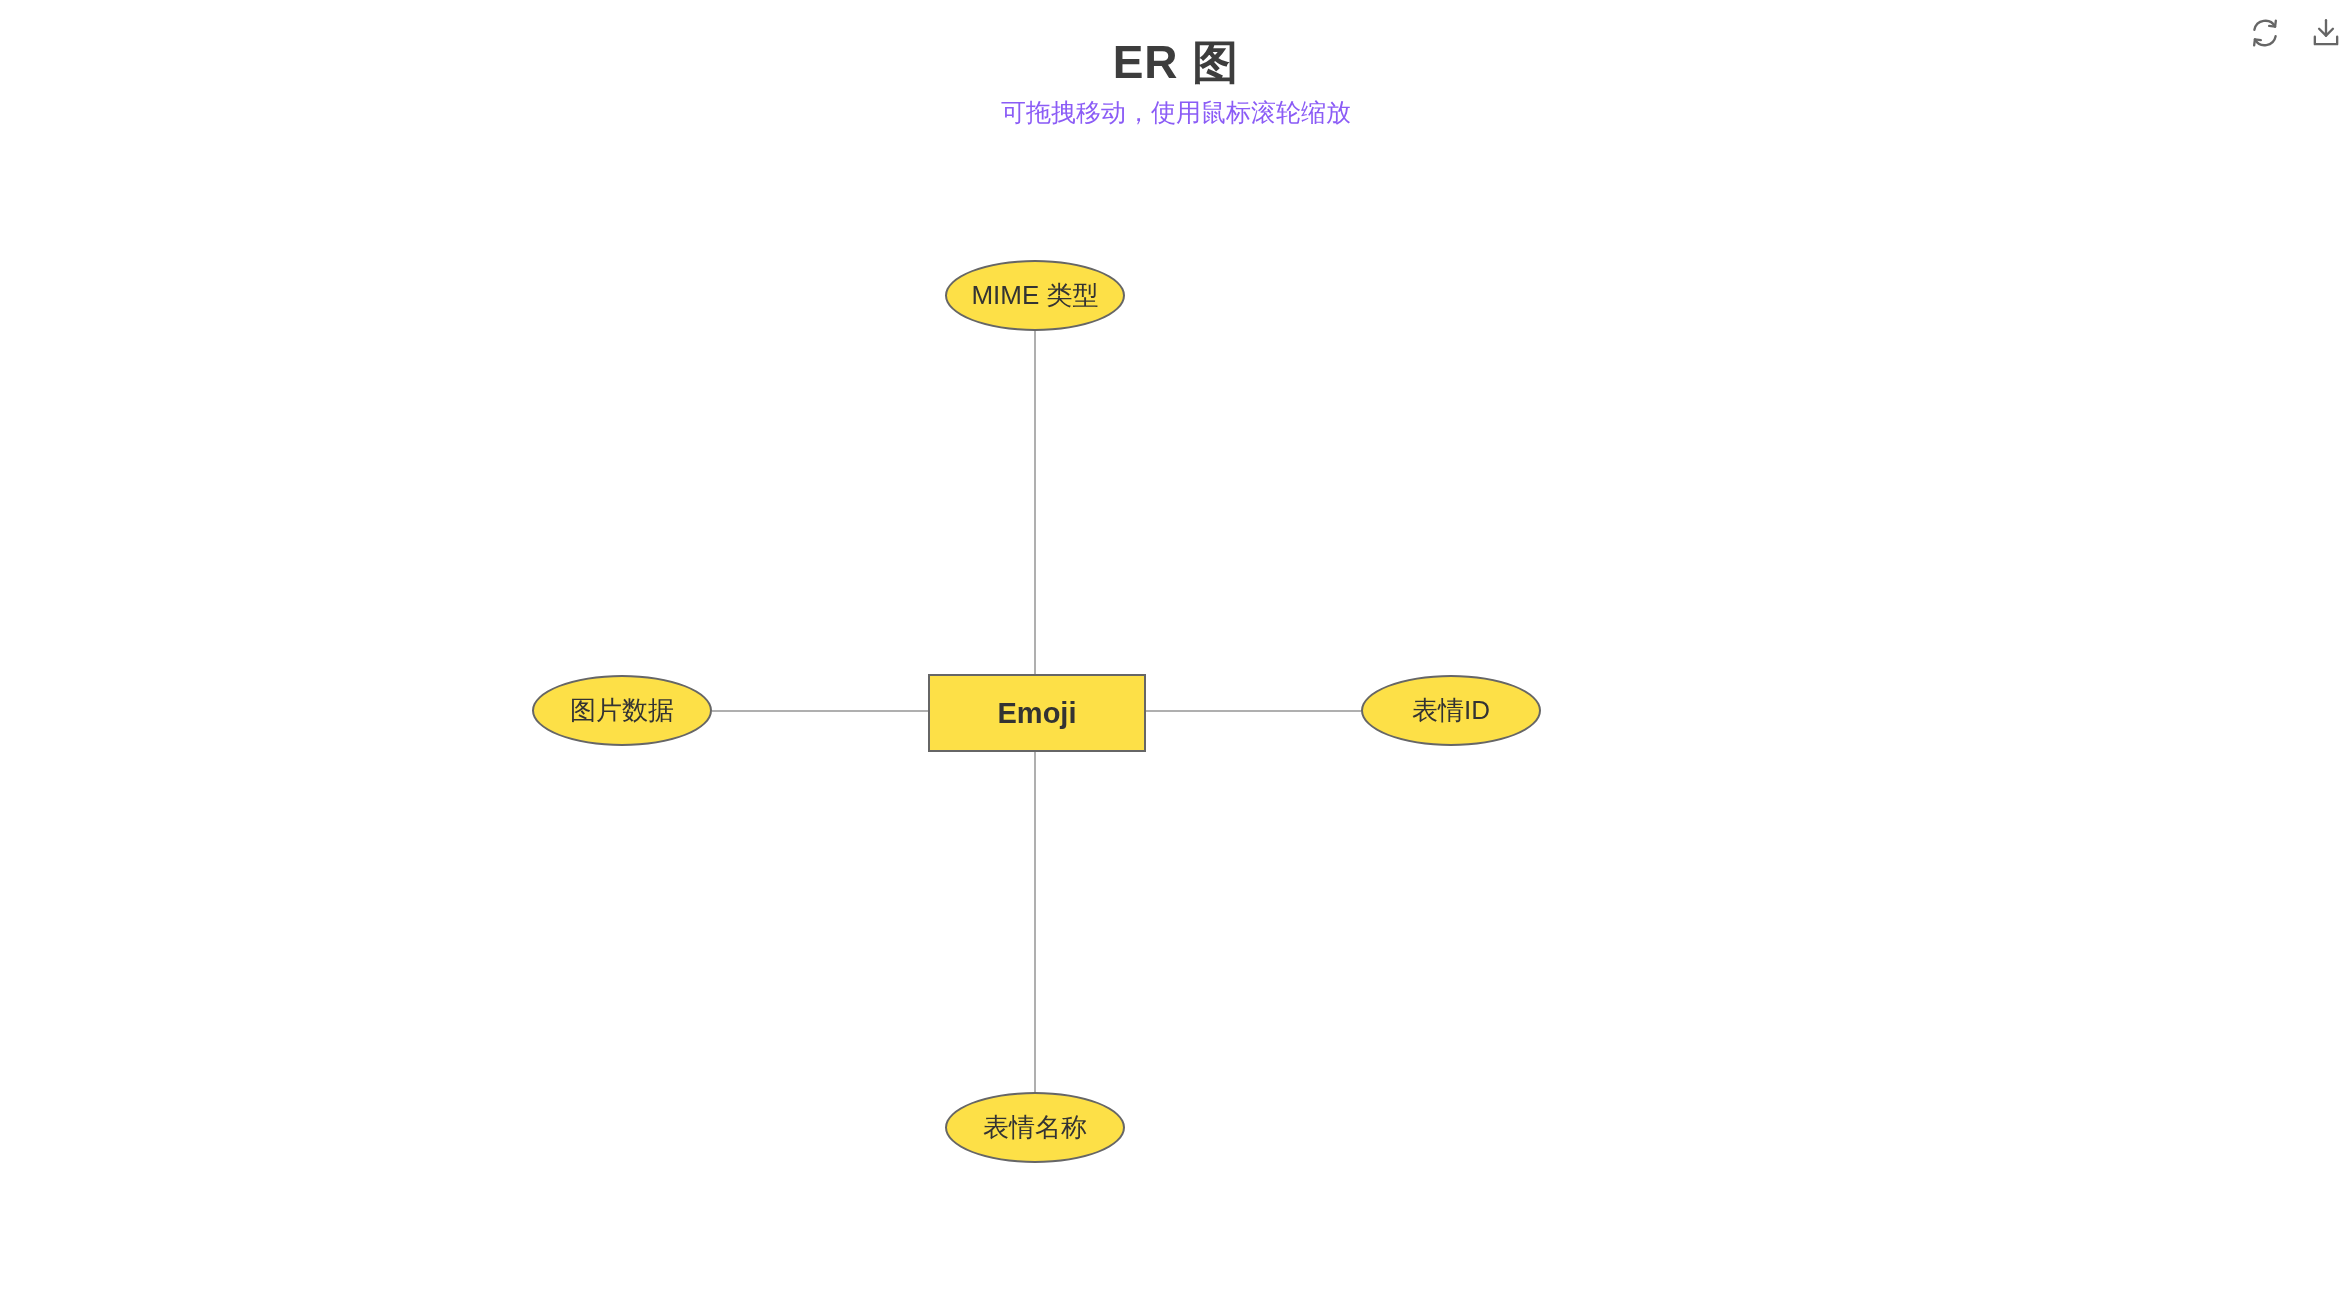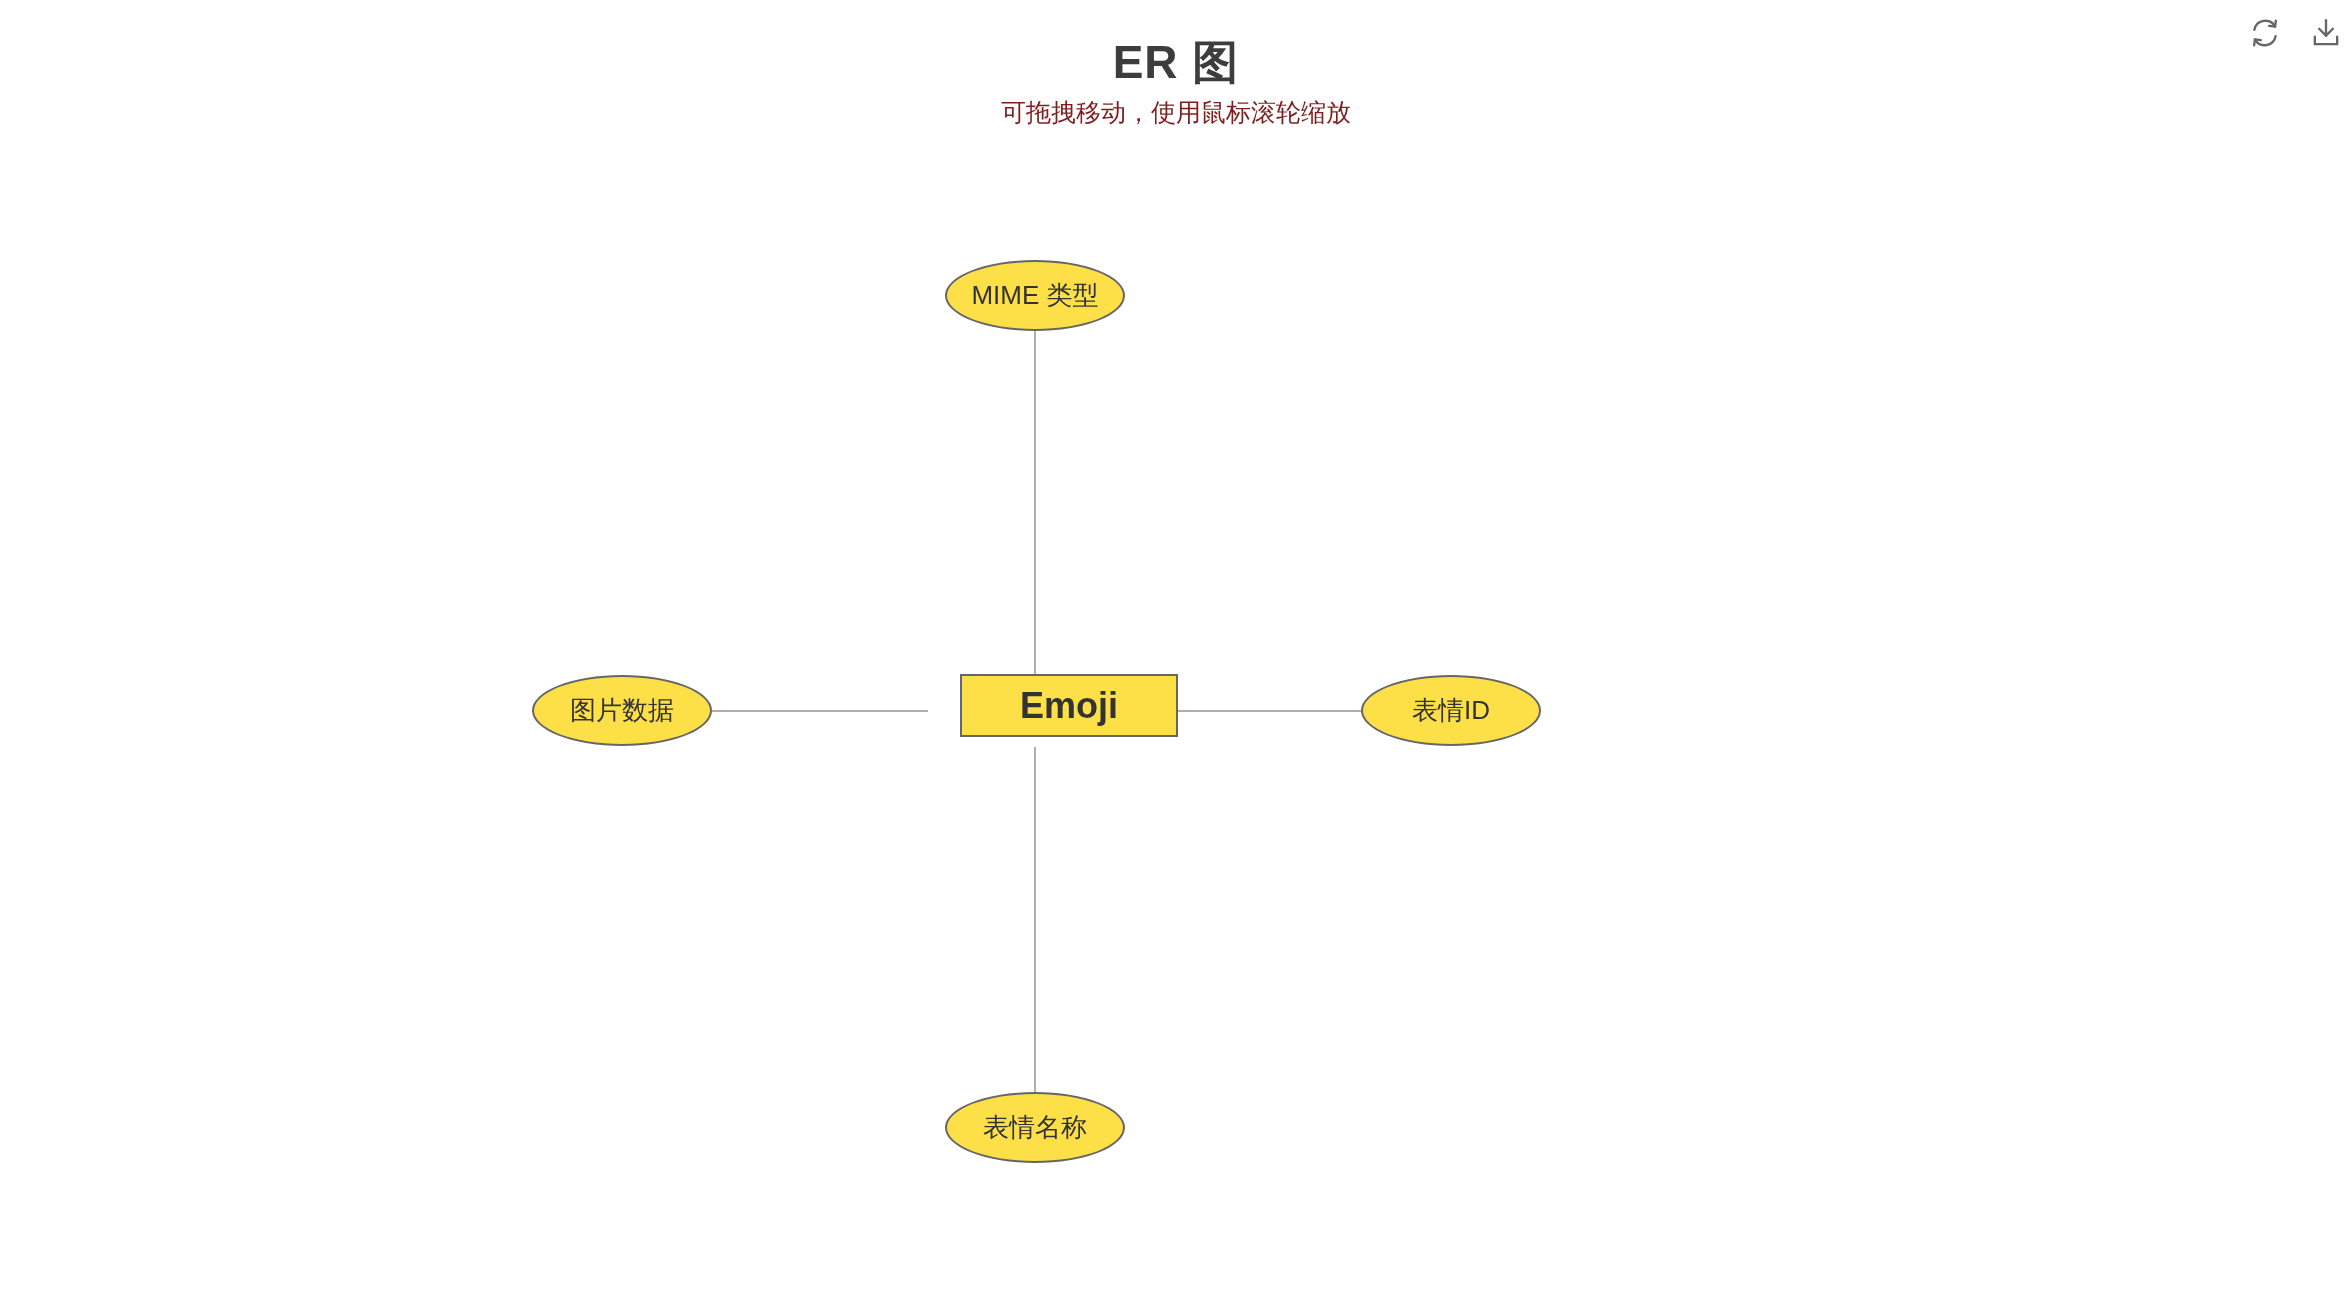--- a/index.html
+++ b/index.html
@@ -17,21 +17,21 @@
   
   .page-title {
     position: absolute; top: 38px; left: 0; width: 100%;
     text-align: center;
     font-size: 46px; font-weight: bold; color: #3d3d3d;
     line-height: 48px; letter-spacing: 1px;
   }
   .page-subtitle {
     position: absolute; top: 96px; left: 0; width: 100%;
     text-align: center;
-    font-size: 25px; color: #7f1d1d; line-height: 32px;
+    font-size: 25px; color: #8b5cf6; line-height: 32px;
   }
 
   
   .toolbar {
     position: absolute; top: 16px; right: 9px;
     display: flex; gap: 27px; align-items: center;
   }
   .tool-btn {
     width: 34px; height: 34px;
     display: flex; align-items: center; justify-content: center;
@@ -52,22 +52,22 @@
 
   .node {
     position: absolute;
     display: flex; align-items: center; justify-content: center;
     background: #fde047;
     border: 2.5px solid #666666;
     color: #333333;
     cursor: move;
   }
   .node.entity {
-    left: 928px; top: 674px; width: 218px; height: 63px;
-    font-size: 36px; font-weight: bold; margin-left: 32px;
+    left: 928px; top: 674px; width: 218px; height: 78px;
+    font-size: 29px; font-weight: bold;
   }
   .node.attr {
     width: 180px; height: 71px;
     border-radius: 50%;
     font-size: 26px;
   }
   .node.attr-top    { left: 945px;  top: 260px;  }
   .node.attr-left   { left: 532px;  top: 675px;  }
   .node.attr-right  { left: 1361px; top: 675px;  }
   .node.attr-bottom { left: 945px;  top: 1092px; }

